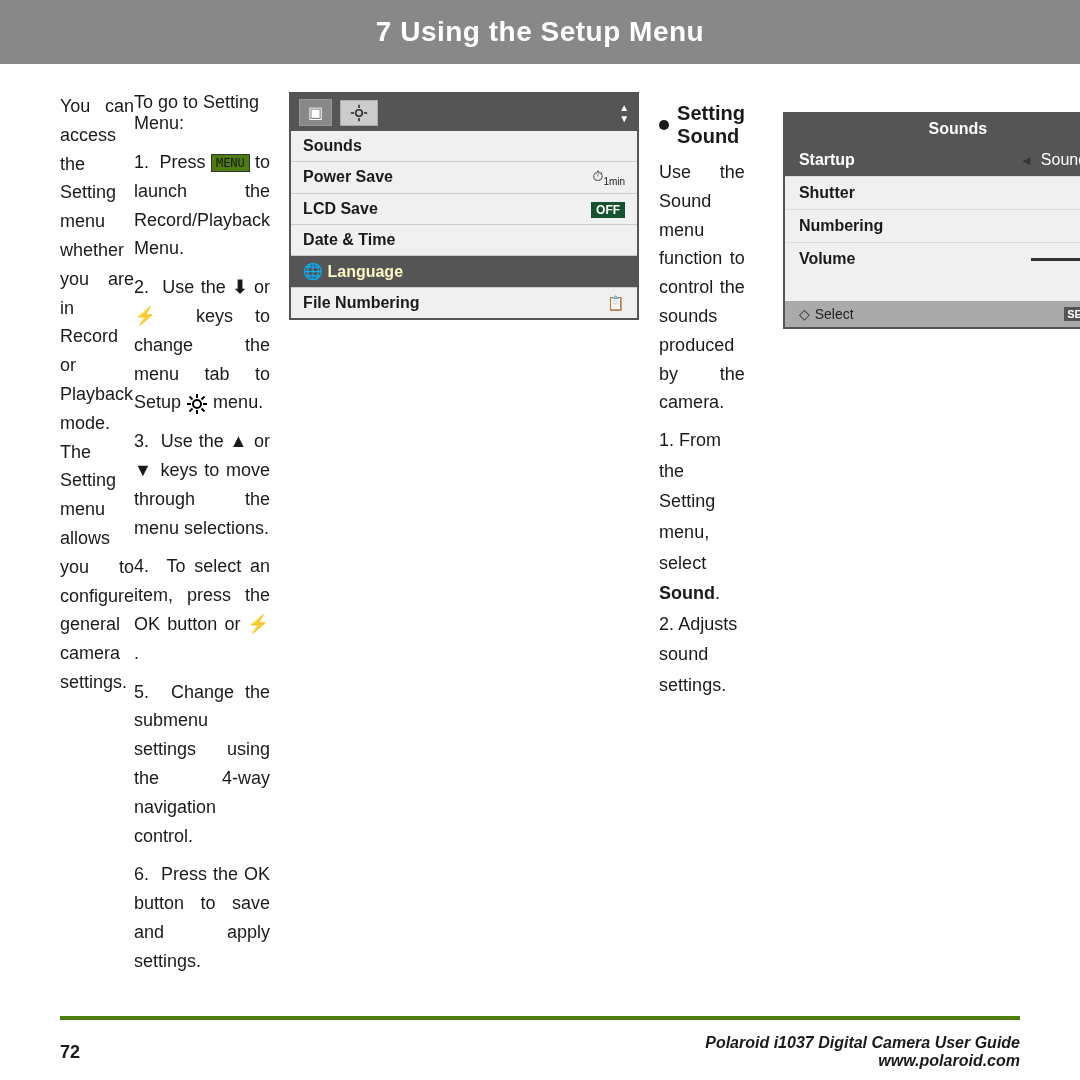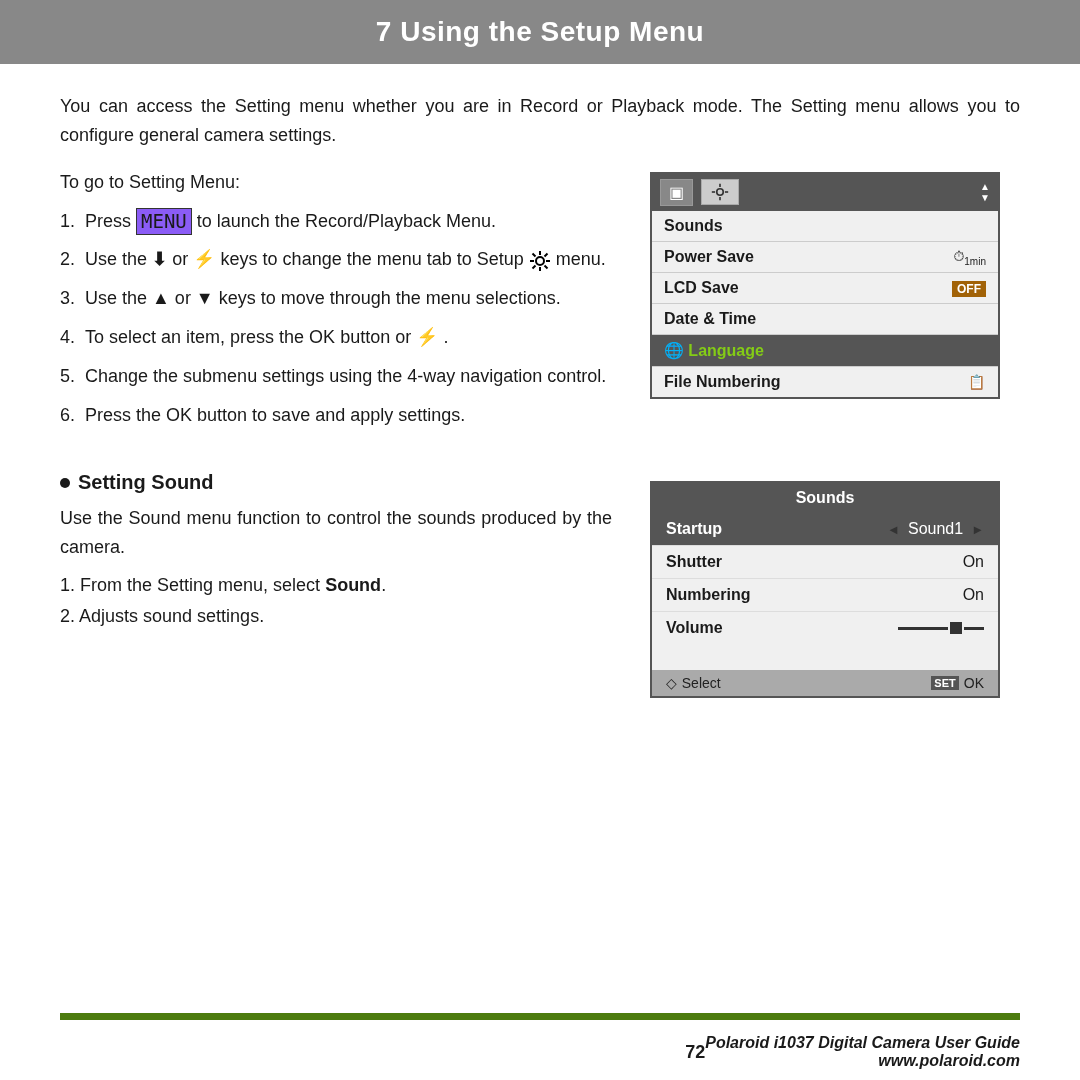--- a/index.html
+++ b/index.html
@@ -35,35 +35,35 @@
       font-size: 28px;
       font-weight: bold;
       color: #ffffff;
       letter-spacing: 0.5px;
     }
 
     
     .content {
       flex: 1;
       display: flex;
-      flex-direction: column;
+      flex-direction: row;
     }
 
     .intro-text {
       font-size: 18px;
       line-height: 1.6;
       text-align: justify;
       margin-bottom: 22px;
       color: #1a1a1a;
     }
 
     
     .two-col {
       display: flex;
-      gap: 30px;
+      gap: 19px;
       margin-bottom: 22px;
     }
 
     .left-col {
       flex: 1;
     }
 
     .right-col {
       width: 370px;
       display: flex;
@@ -90,24 +90,24 @@
       padding-left: 0;
       text-align: justify;
     }
 
     .steps li .step-num {
       font-weight: normal;
     }
 
     .icon-inline {
       display: inline-block;
-      font-size: 19px;
+      font-size: 12px;
       border: 1px solid #333;
       padding: 1px 4px;
-      background: #8b5cf6;
+      background: #4d7c0f;
       line-height: 1.2;
       vertical-align: middle;
       font-family: monospace;
     }
 
     
     .cam-panel {
       border: 2px solid #555;
       background: #e8e8e8;
       width: 350px;
@@ -156,34 +156,34 @@
     .cam-menu-item:last-child {
       border-bottom: none;
     }
 
     .cam-menu-item.highlighted {
       background: #555;
       color: #fff;
     }
 
     .cam-menu-item.highlighted .item-label {
-      color: #84cc16;
+      color: #fef9c3;
     }
 
     .item-label {
       font-weight: bold;
       font-size: 16px;
     }
 
     .item-value {
       font-size: 14px;
     }
 
     .badge-off {
-      background: #a16207;
+      background: #14532d;
       color: #fff;
       font-size: 12px;
       padding: 1px 5px;
       font-weight: bold;
     }
 
     
     .sounds-panel {
       border: 2px solid #555;
       background: #f0f0f0;
@@ -302,23 +302,23 @@
     }
 
     .numbered-list li {
       font-size: 18px;
       line-height: 1.7;
       color: #1a1a1a;
     }
 
     
     .page-footer {
-      border-top: 7px solid #4d7c0f;
-      display: flex;
-      justify-content: flex-end;
+      border-top: 4px solid #4d7c0f;
+      display: flex;
+      justify-content: space-between;
       align-items: center;
       padding: 14px 0 10px 0;
       margin-top: auto;
     }
 
     .footer-page-num {
       font-size: 18px;
       font-weight: bold;
       color: #1a1a1a;
     }

